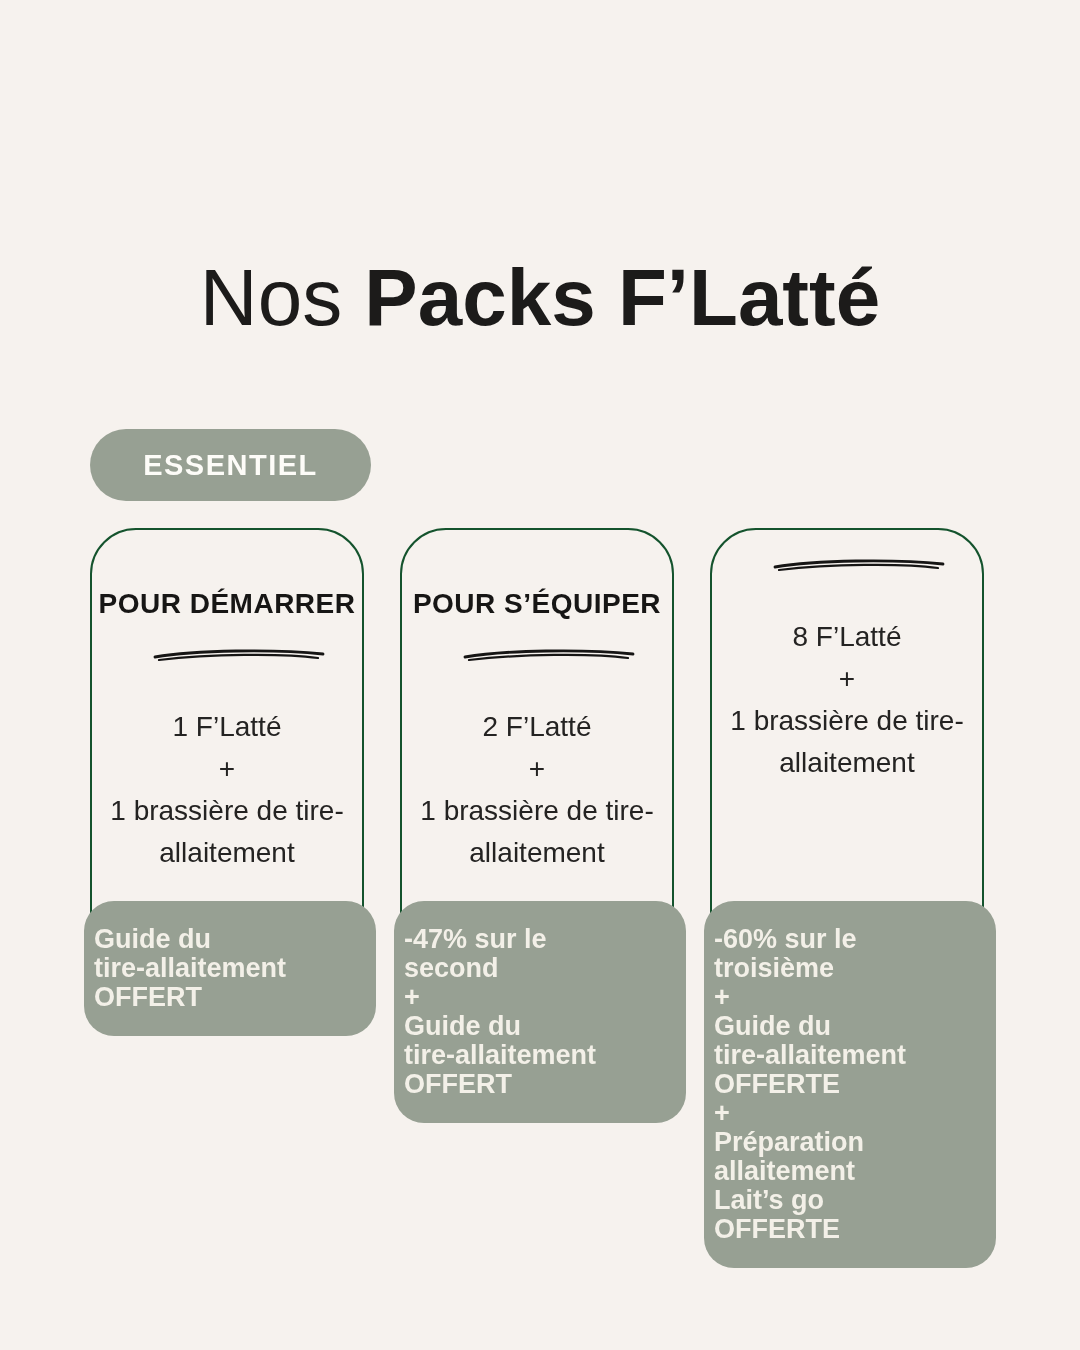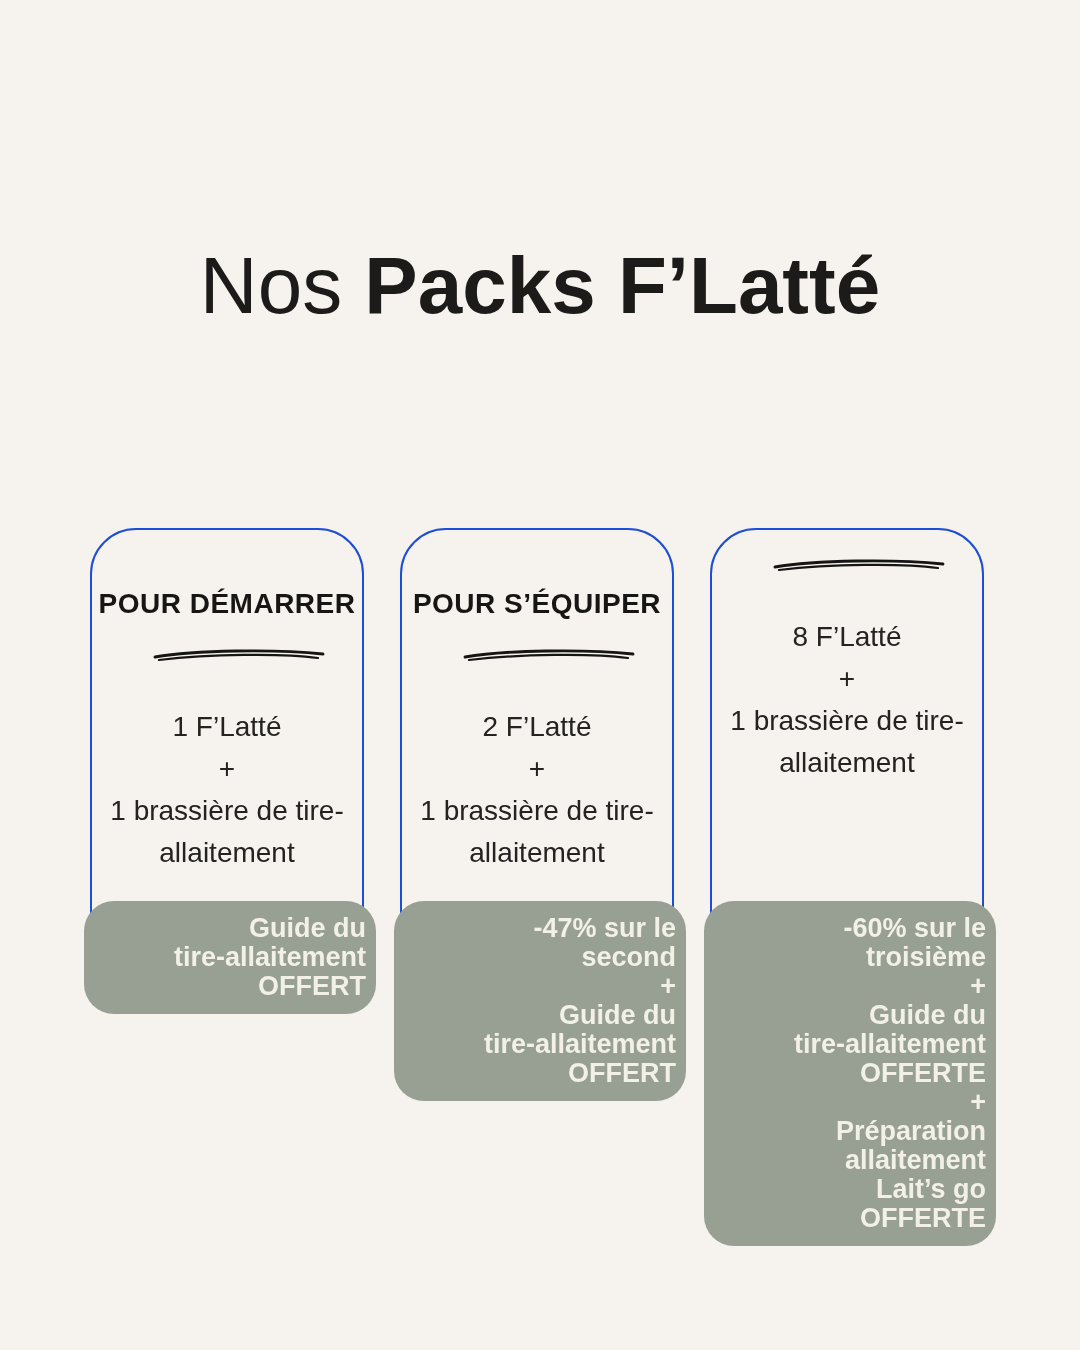--- a/index.html
+++ b/index.html
@@ -7,21 +7,21 @@
     width:1080px;height:1350px;
     background:#f6f2ee;
     font-family:"Liberation Sans", sans-serif;
     color:#1c1b1a;
     overflow:hidden;
   }
   .canvas{position:relative;width:1080px;height:1350px;}
 
   
   .title{
-    position:absolute;top:244px;left:0;width:1080px;
+    position:absolute;top:256px;left:0;width:1080px;
     text-align:center;
     font-size:80px;line-height:1.05;
     font-weight:400;color:#1c1b1a;
     letter-spacing:0px;
   }
   .title .bold{font-weight:800;}
 
   
   .col1{left:90px;}
   .col2{left:400px;}
@@ -34,21 +34,21 @@
     display:flex;align-items:center;justify-content:center;
   }
   .pill span{
     color:#fdfcf8;font-weight:700;font-size:29px;
     letter-spacing:1.5px;
   }
 
   
   .card{
     position:absolute;top:528px;width:274px;
-    border:2px solid #1d4ed8;border-radius:46px;
+    border:2px solid #14532d;border-radius:46px;
     background:#f6f2ee;
     text-align:center;
     box-sizing:border-box;
   }
   .card1{height:476px;}
   .card2{height:556px;text-align:center;}
   .card3{height:700px;}
   .card-header{
     margin-top:58px;
     font-size:28px;font-weight:700;letter-spacing:0.5px;
@@ -60,38 +60,41 @@
     font-size:28px;line-height:42px;
     color:#242322;
     white-space:pre-line;
   }
 
   
   .offer{
     position:absolute;top:901px;width:292px;
     background:#97a093;border-radius:30px;
     box-sizing:border-box;
-    padding:13px 10px;
-    text-align:right;
+    padding:24px 10px;
+    text-align:left;
     color:#f3f0e8;
     font-weight:700;font-size:27px;line-height:29px;
     white-space:pre-line;
     z-index:5;
   }
   .offer.col1{left:84px;}
   .offer.col2{left:394px;}
   .offer.col3{left:704px;}
 </style>
 </head>
 <body>
 
 <div class="canvas">
 
   <div class="title"><span>Nos</span> <span class="bold">Packs F’Latté</span></div>
 
+  <div class="pill col1">
+    <span>ESSENTIEL</span>
+  </div>
 
   <div class="card card1 col1">
     <div class="card-header">POUR DÉMARRER</div>
     <svg class="squiggle" width="178" height="18" viewBox="0 0 178 18">
       <path d="M5 11 C 45 4, 125 3, 173 8" stroke="#161514" stroke-width="2.8" fill="none" stroke-linecap="round"></path>
       <path d="M9 14 C 60 8, 132 7, 168 12" stroke="#161514" stroke-width="2.2" fill="none" stroke-linecap="round"></path>
     </svg>
     <div class="items">1 F’Latté
 +
 1 brassière de tire-

